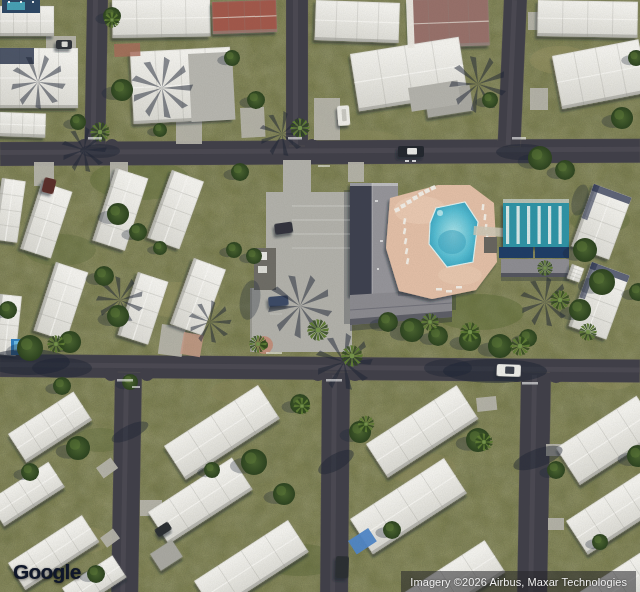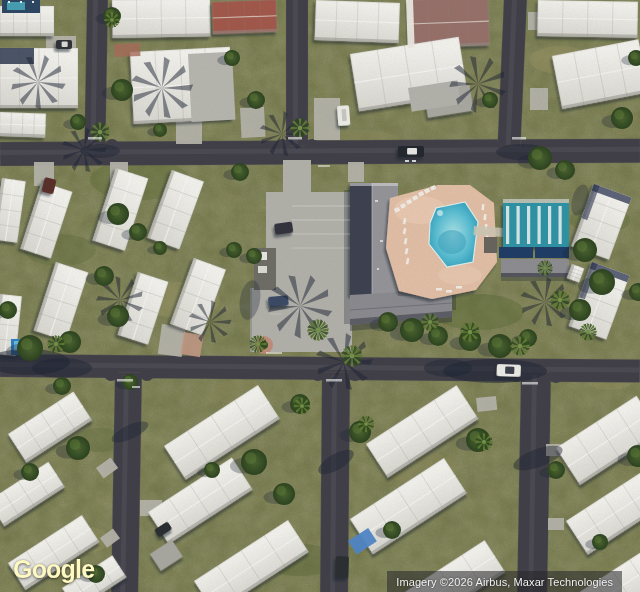--- a/index.html
+++ b/index.html
@@ -1,22 +1,22 @@
 <!DOCTYPE html>
 <html style="--grass: #7d7f4e; --grass-dark: #5c6b38; --tree: #33501f; --road: #403f49; --road-light: #56545e; --roof: #efeeea; --red-roof: #a2584c; --mauve-roof: #97706a; --clubhouse-roof: #95949a; --clubhouse-dark: #3c414f; --pool: #62c3d4; --deck: #e3bfa7; --shuffleboard: #2d93a6; --court-navy: #1d3c66; --parking: #b2b1ab; --driveway: #b5b3ab; --shadow: #1c2334;"><head>
 <meta charset="utf-8">
 <style>
   html,body{margin:0;padding:0;background:#222;}
   .stage{position:relative;width:640px;height:592px;overflow:hidden;
          background:var(--grass,#7d7f4e);font-family:"Liberation Sans",sans-serif;}
   .stage svg{position:absolute;left:0;top:0;display:block;}
-  .logo{position:absolute;left:13px;bottom:8px;color:#fef9c3;font-size:25px;font-weight:bold;
+  .logo{position:absolute;left:13px;bottom:8px;color:#0f172a;font-size:21px;font-weight:bold;
         letter-spacing:-0.8px;text-shadow:0 1px 3px rgba(0,0,0,.55),0 0 1px rgba(0,0,0,.4);
         user-select:none;}
-  .attr{position:absolute;right:18px;bottom:0;height:21px;display:flex;align-items:center;
+  .attr{position:absolute;right:4px;bottom:0;height:21px;display:flex;align-items:center;
         padding:0 9px;background:rgba(38,38,42,.55);color:#f2f2f2;font-size:11px;
         letter-spacing:.1px;text-shadow:0 0 2px rgba(0,0,0,.6);white-space:nowrap;}
   .parking{fill:var(--parking,#b2b1ab);}
   .deck{fill:var(--deck,#e3bfa7);}
   .club-dark{fill:var(--clubhouse-dark,#3c414f);}
   .club-roof{fill:var(--clubhouse-roof,#95949a);}
   .shuffle{fill:var(--shuffleboard,#2d93a6);}
   .navy{fill:var(--court-navy,#1d3c66);}
 </style>
 </head>

